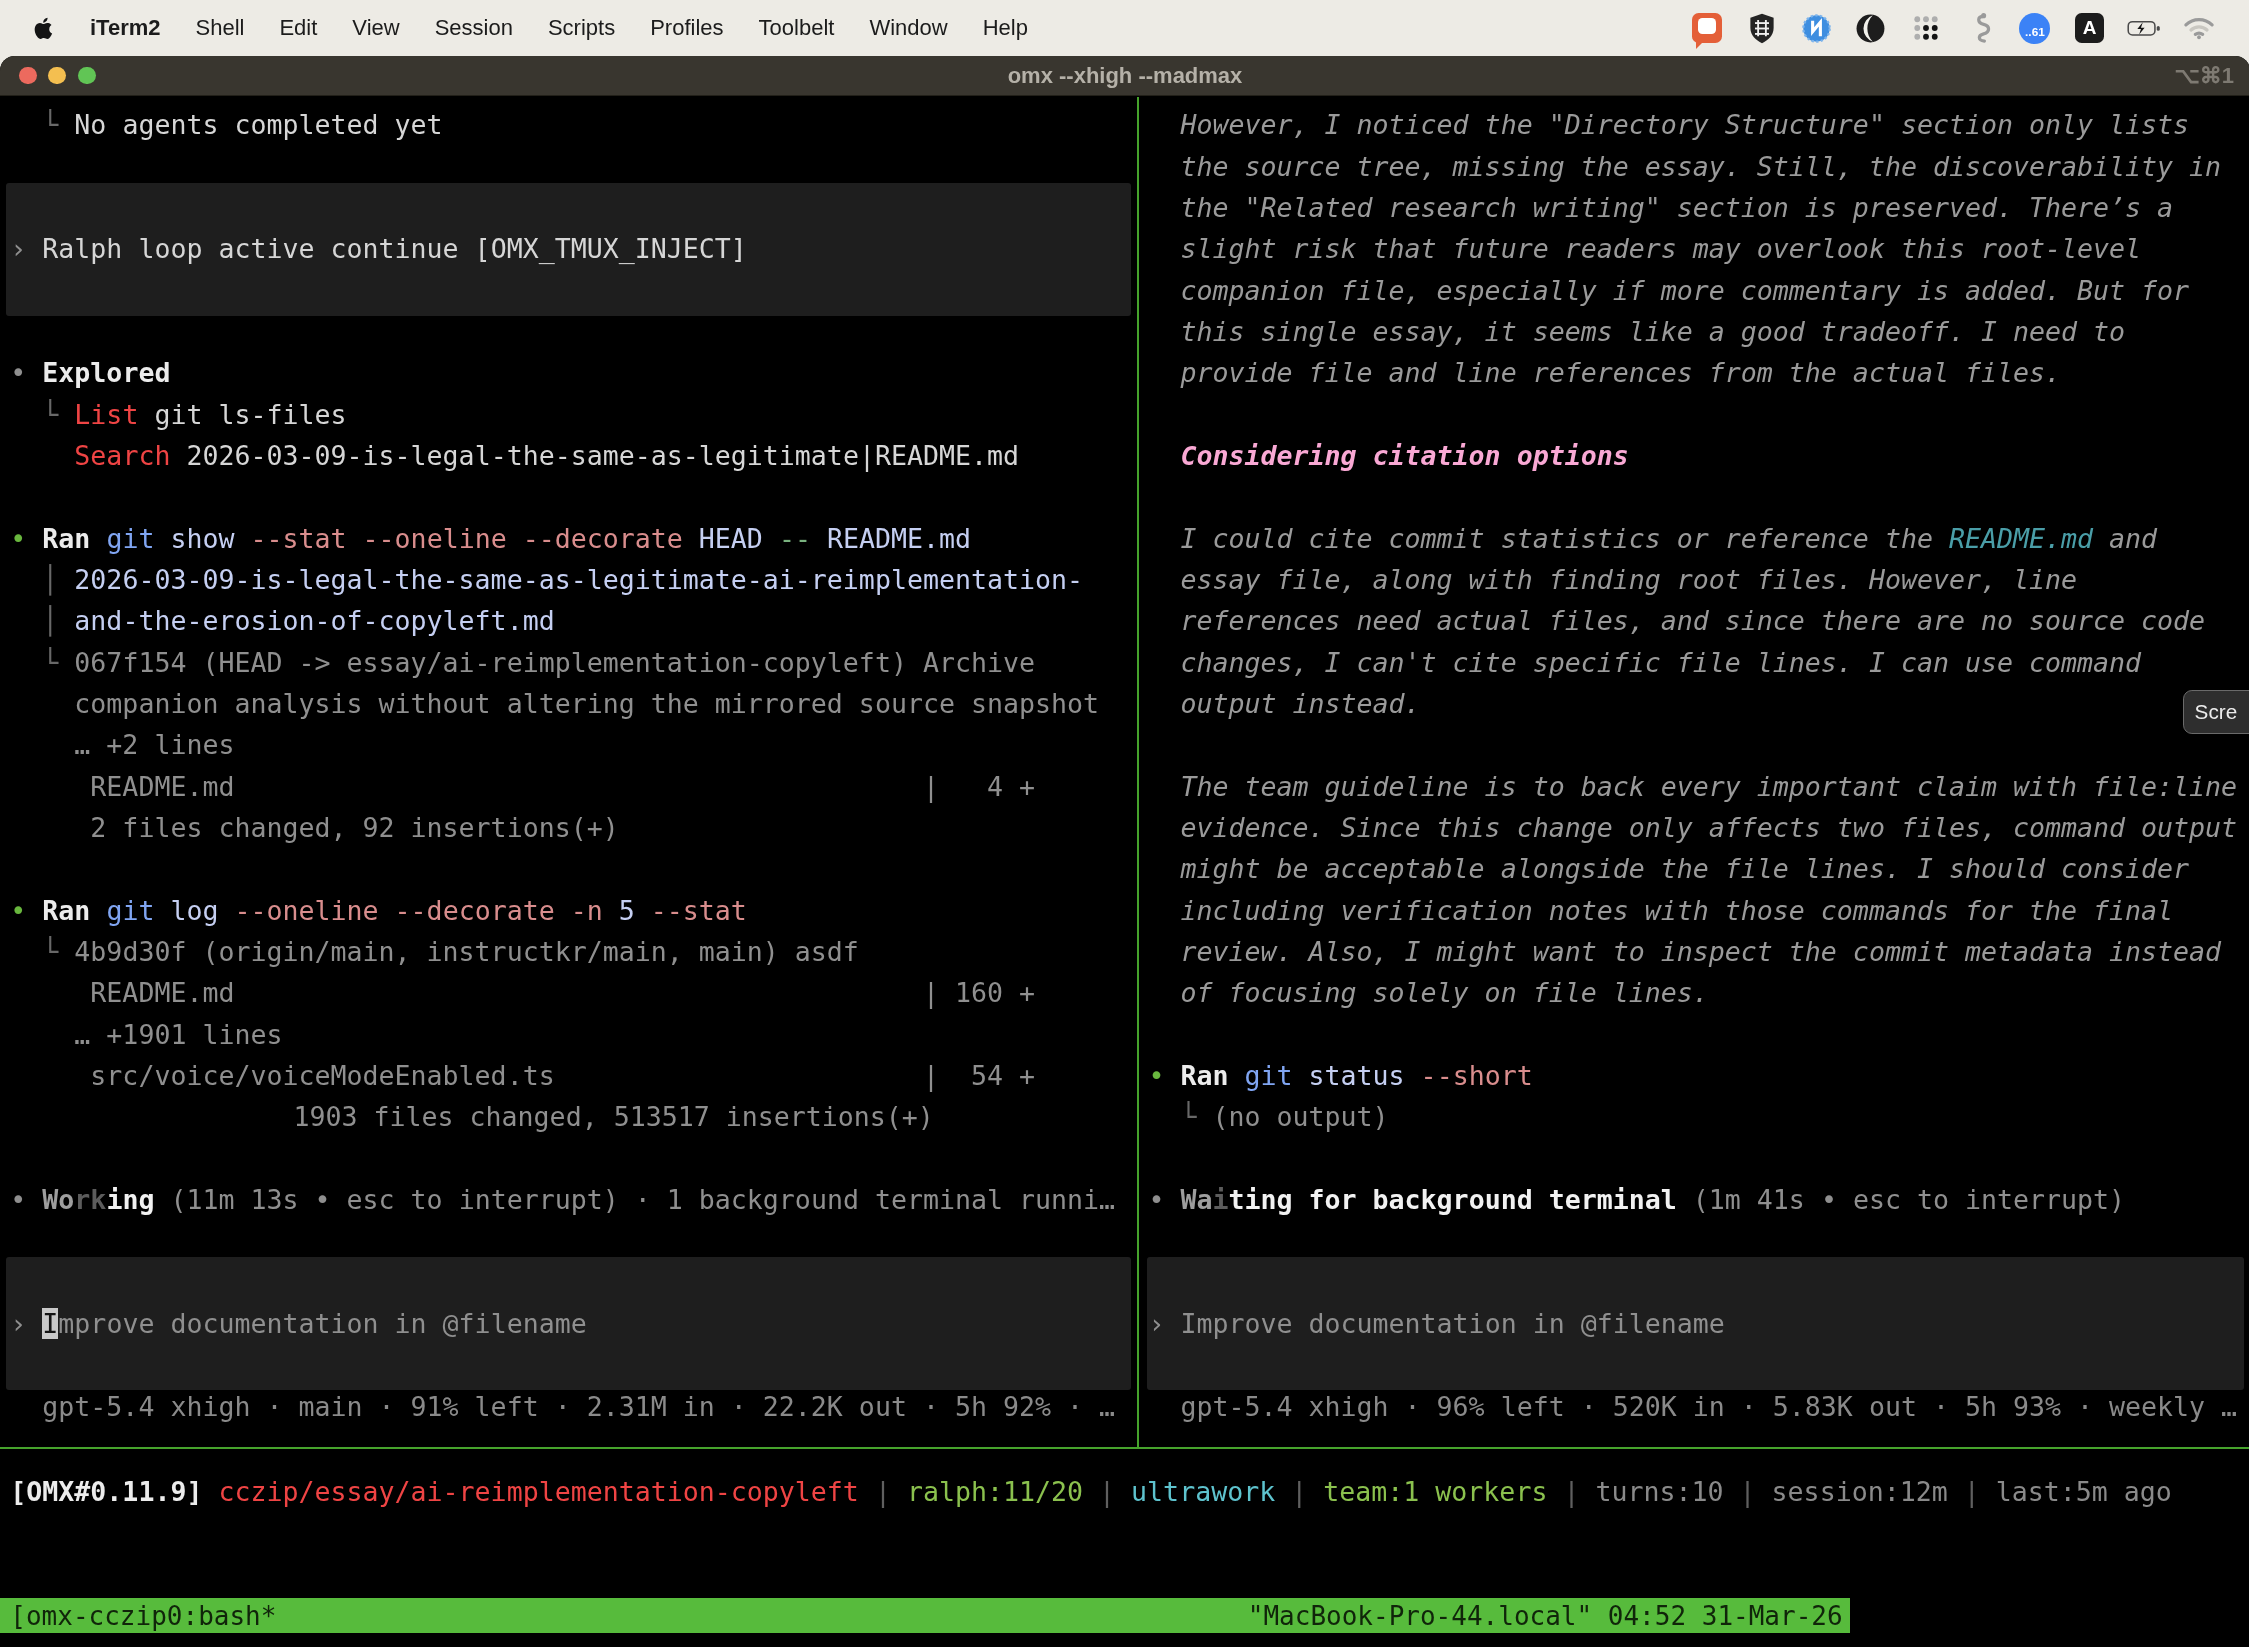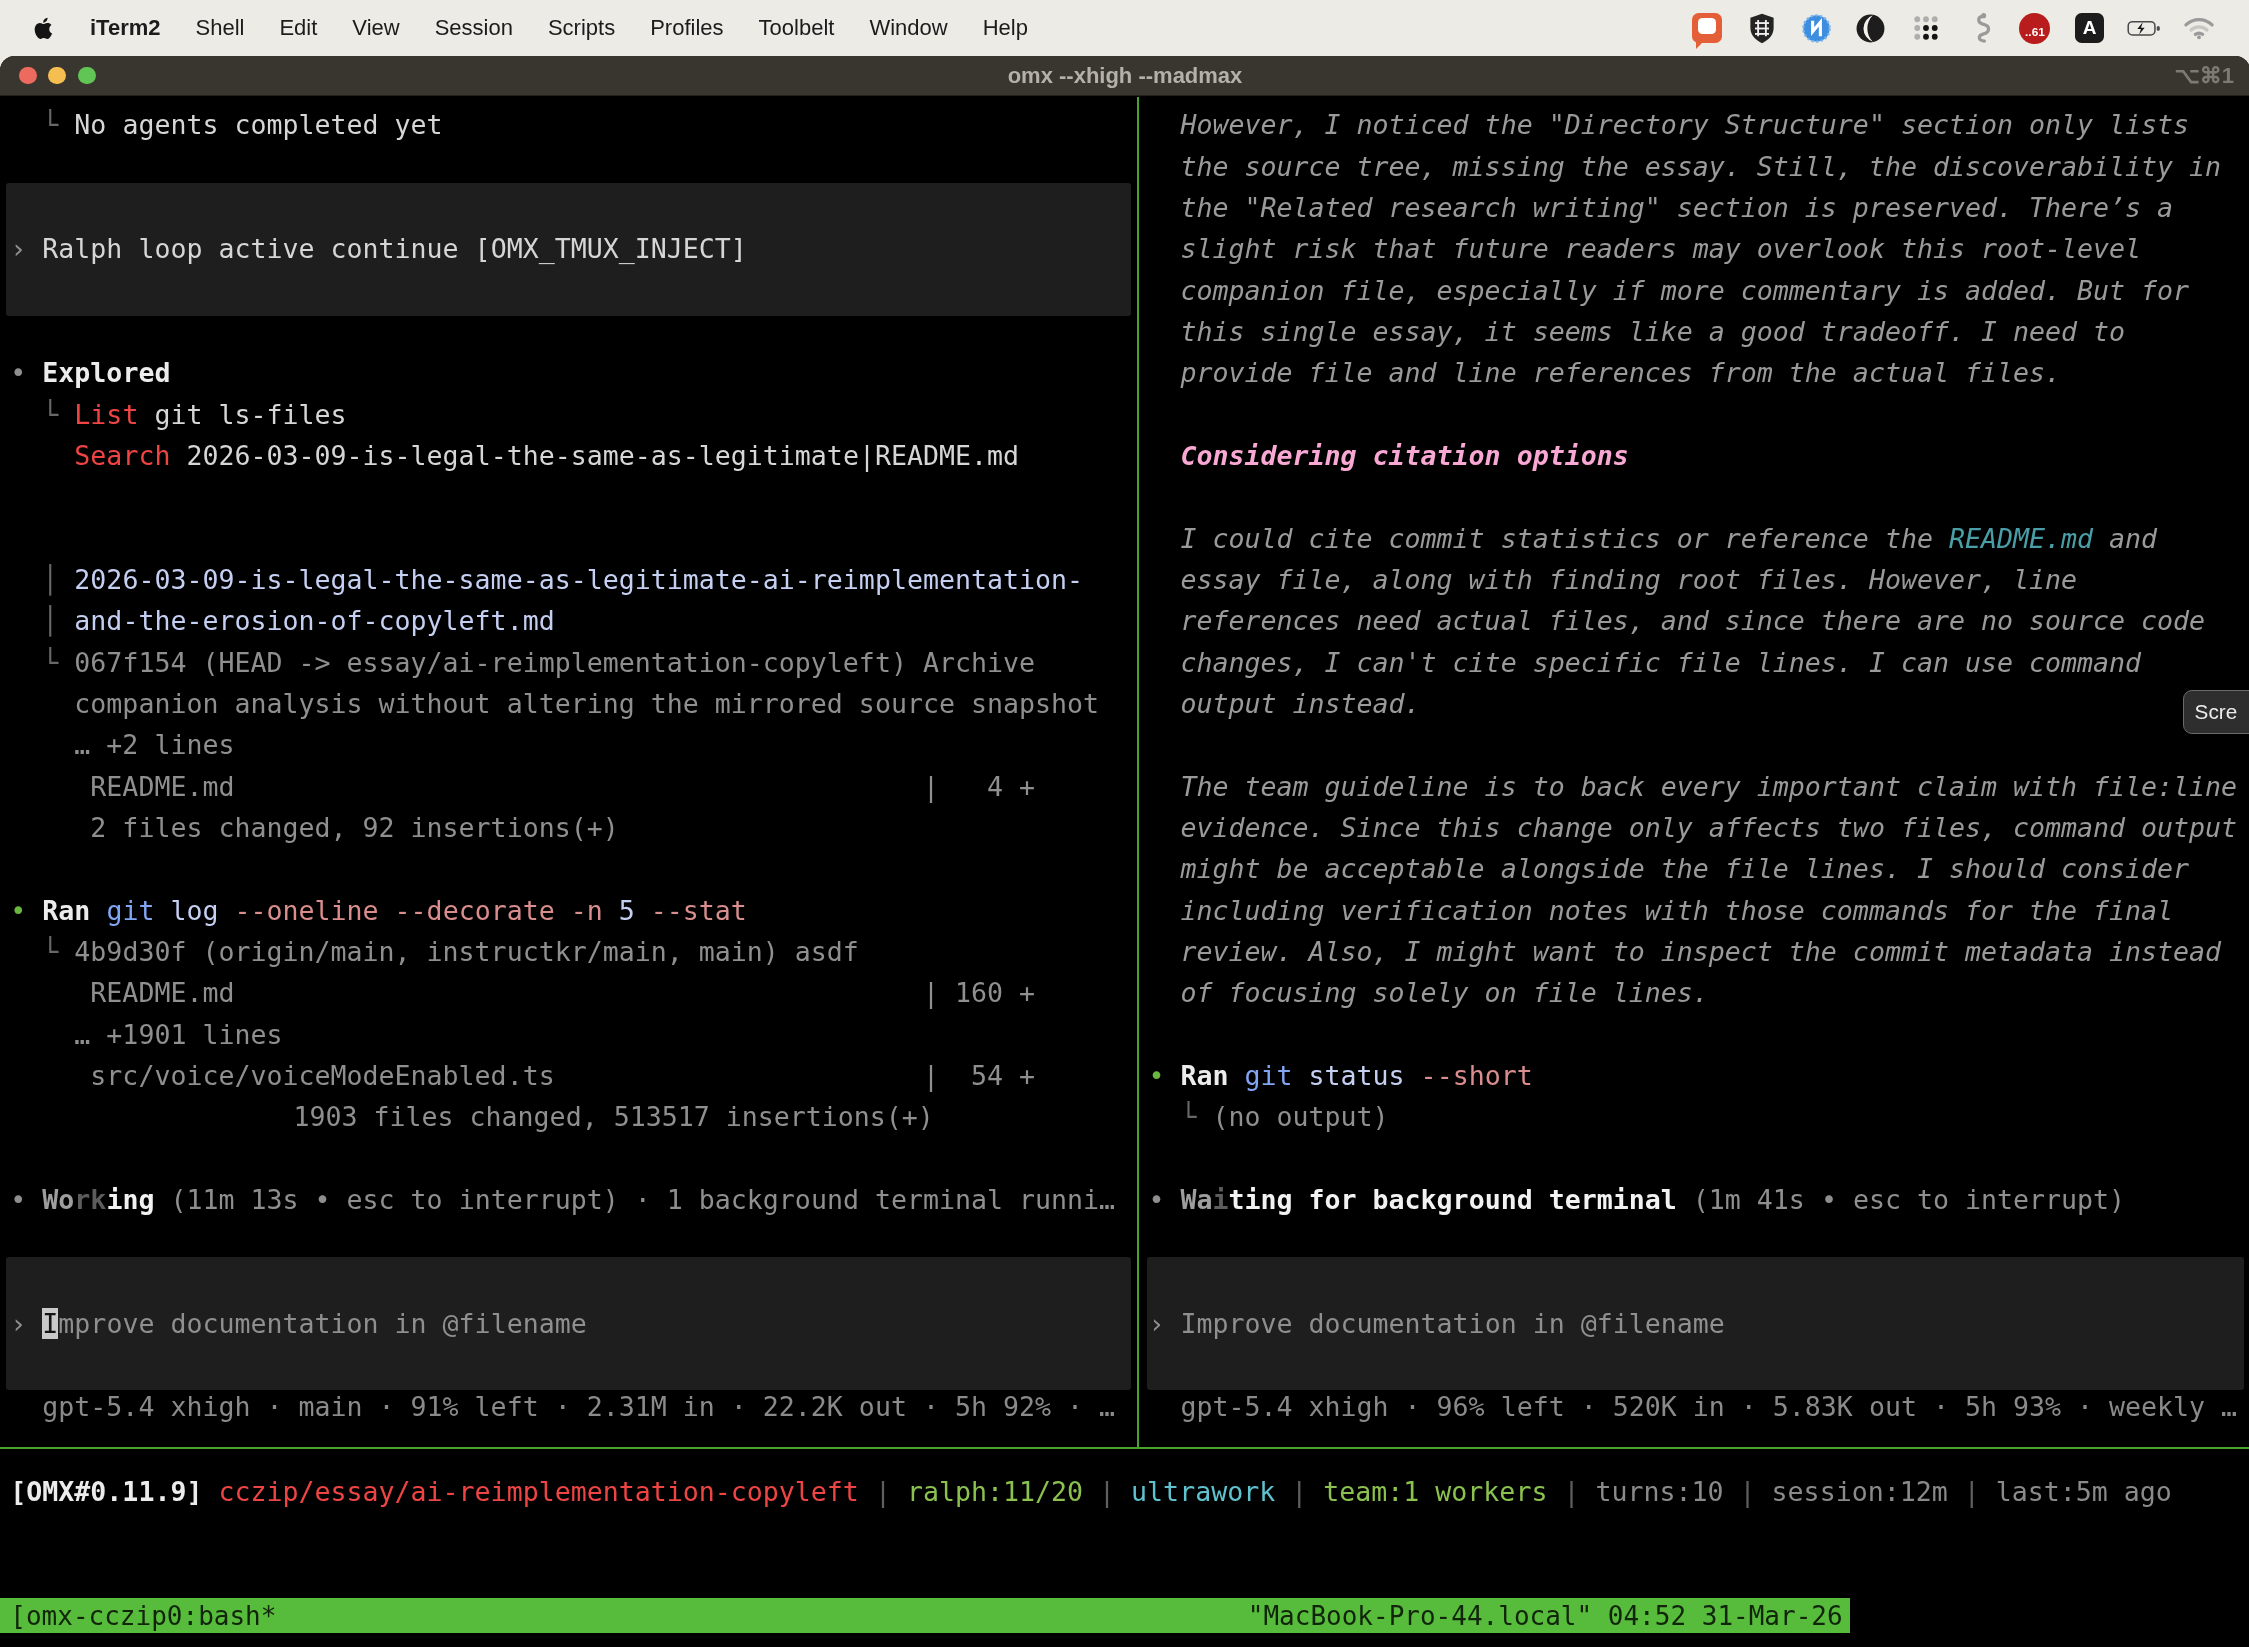--- a/index.html
+++ b/index.html
@@ -19,21 +19,21 @@
   .menu-items { display:flex; align-items:center; margin-left:34px; gap:35px; }
   .menu-item { white-space:nowrap; color:#1c1c1c; }
   .menu-item.first { font-weight:bold; }
   .status-icons { margin-left:auto; margin-right:34px; display:flex; align-items:center; gap:20.7px; }
   .sicon { display:flex; align-items:center; justify-content:center; width:34px; height:34px; }
 
   .icon-orange { width:29.5px; height:29.5px; background:#e45f38; border-radius:6.6px; position:relative; }
   .icon-orange::after { content:""; position:absolute; left:5.9px; top:5.2px; width:17.7px; height:16px; background:#fff; border-radius:4.4px; }
   .icon-orange::before { content:""; position:absolute; left:4.4px; bottom:-5.9px; border:5.9px solid transparent; border-top-color:#e45f38; border-left-color:#e45f38; }
   .icon-akey { width:29.5px; height:29.5px; background:#1c1c1c; border-radius:6.6px; color:#fff; font-weight:bold; font-size:19px; display:flex; align-items:center; justify-content:center; }
-  .icon-pct { width:31px; height:31px; background:#b91c1c; border-radius:50%; color:#fff; font-size:11.8px; font-weight:bold; display:flex; align-items:flex-end; justify-content:center; padding-bottom:4.4px; }
+  .icon-pct { width:31px; height:31px; background:#3b82f6; border-radius:50%; color:#fff; font-size:11.8px; font-weight:bold; display:flex; align-items:flex-end; justify-content:center; padding-bottom:4.4px; }
 
   
   .window {
     position:absolute; left:0; top:56px; width:2250px; height:1591px;
     background:#000; border-radius:14.8px 14.8px 10.3px 10.3px; overflow:hidden;
   }
   .titlebar {
     position:absolute; left:0; top:0; width:100%; height:40px;
     background:#39362f; display:flex; align-items:center;
     border-bottom:1.5px solid #222019;
@@ -208,20 +208,21 @@
 
   <div class="term">
     <div class="pane pane-left" id="pane-left">
         <div class="tbox" style="left: 5.9px; right: 5.9px; top: 86px; height: 133px;"></div>
         <div class="tbox" style="left: 5.9px; right: 5.9px; top: 1160px; height: 133px;"></div>
         <div class="trow" style="top: 7.4px;"><span class="c-dim">  └ </span><span class="c-fg">No agents completed yet</span></div>
         <div class="trow" style="top: 131px;"><span class="c-dim2">› </span><span class="c-fg">Ralph loop active continue [OMX_TMUX_INJECT]</span></div>
         <div class="trow" style="top: 255px;"><span class="c-bgrey">• </span><span class="c-boldw">Explored</span></div>
         <div class="trow" style="top: 297px;"><span class="c-dim">  └ </span><span class="c-teal">List</span><span class="c-fg"> git ls-files</span></div>
         <div class="trow" style="top: 338px;"><span class="c-fg">    </span><span class="c-teal">Search</span><span class="c-fg"> 2026-03-09-is-legal-the-same-as-legitimate|README.md</span></div>
+        <div class="trow" style="top: 421px;"><span class="c-bgreen">• </span><span class="c-boldw">Ran</span><span class="c-fg"> </span><span class="c-blue">git</span><span class="c-lav"> show</span><span class="c-salmon"> --stat --oneline --decorate</span><span class="c-lav"> HEAD</span><span class="c-grn"> --</span><span class="c-lav"> README.md</span></div>
         <div class="trow" style="top: 462px;"><span class="c-dim">  │ </span><span class="c-lav">2026-03-09-is-legal-the-same-as-legitimate-ai-reimplementation-</span></div>
         <div class="trow" style="top: 503px;"><span class="c-dim">  │ </span><span class="c-lav">and-the-erosion-of-copyleft.md</span></div>
         <div class="trow" style="top: 545px;"><span class="c-dim">  └ </span><span class="c-grey">067f154 (HEAD -&gt; essay/ai-reimplementation-copyleft) Archive</span></div>
         <div class="trow" style="top: 586px;"><span class="c-grey">    companion analysis without altering the mirrored source snapshot</span></div>
         <div class="trow" style="top: 627px;"><span class="c-grey">    … +2 lines</span></div>
         <div class="trow" style="top: 669px;"><span class="c-grey">     README.md                                           |   4 +</span></div>
         <div class="trow" style="top: 710px;"><span class="c-grey">     2 files changed, 92 insertions(+)</span></div>
         <div class="trow" style="top: 793px;"><span class="c-bgreen">• </span><span class="c-boldw">Ran</span><span class="c-fg"> </span><span class="c-blue">git</span><span class="c-lav"> log</span><span class="c-salmon"> --oneline --decorate -n</span><span class="c-lav"> 5</span><span class="c-salmon"> --stat</span></div>
         <div class="trow" style="top: 834px;"><span class="c-dim">  └ </span><span class="c-grey">4b9d30f (origin/main, instructkr/main, main) asdf</span></div>
         <div class="trow" style="top: 875px;"><span class="c-grey">     README.md                                           | 160 +</span></div>

